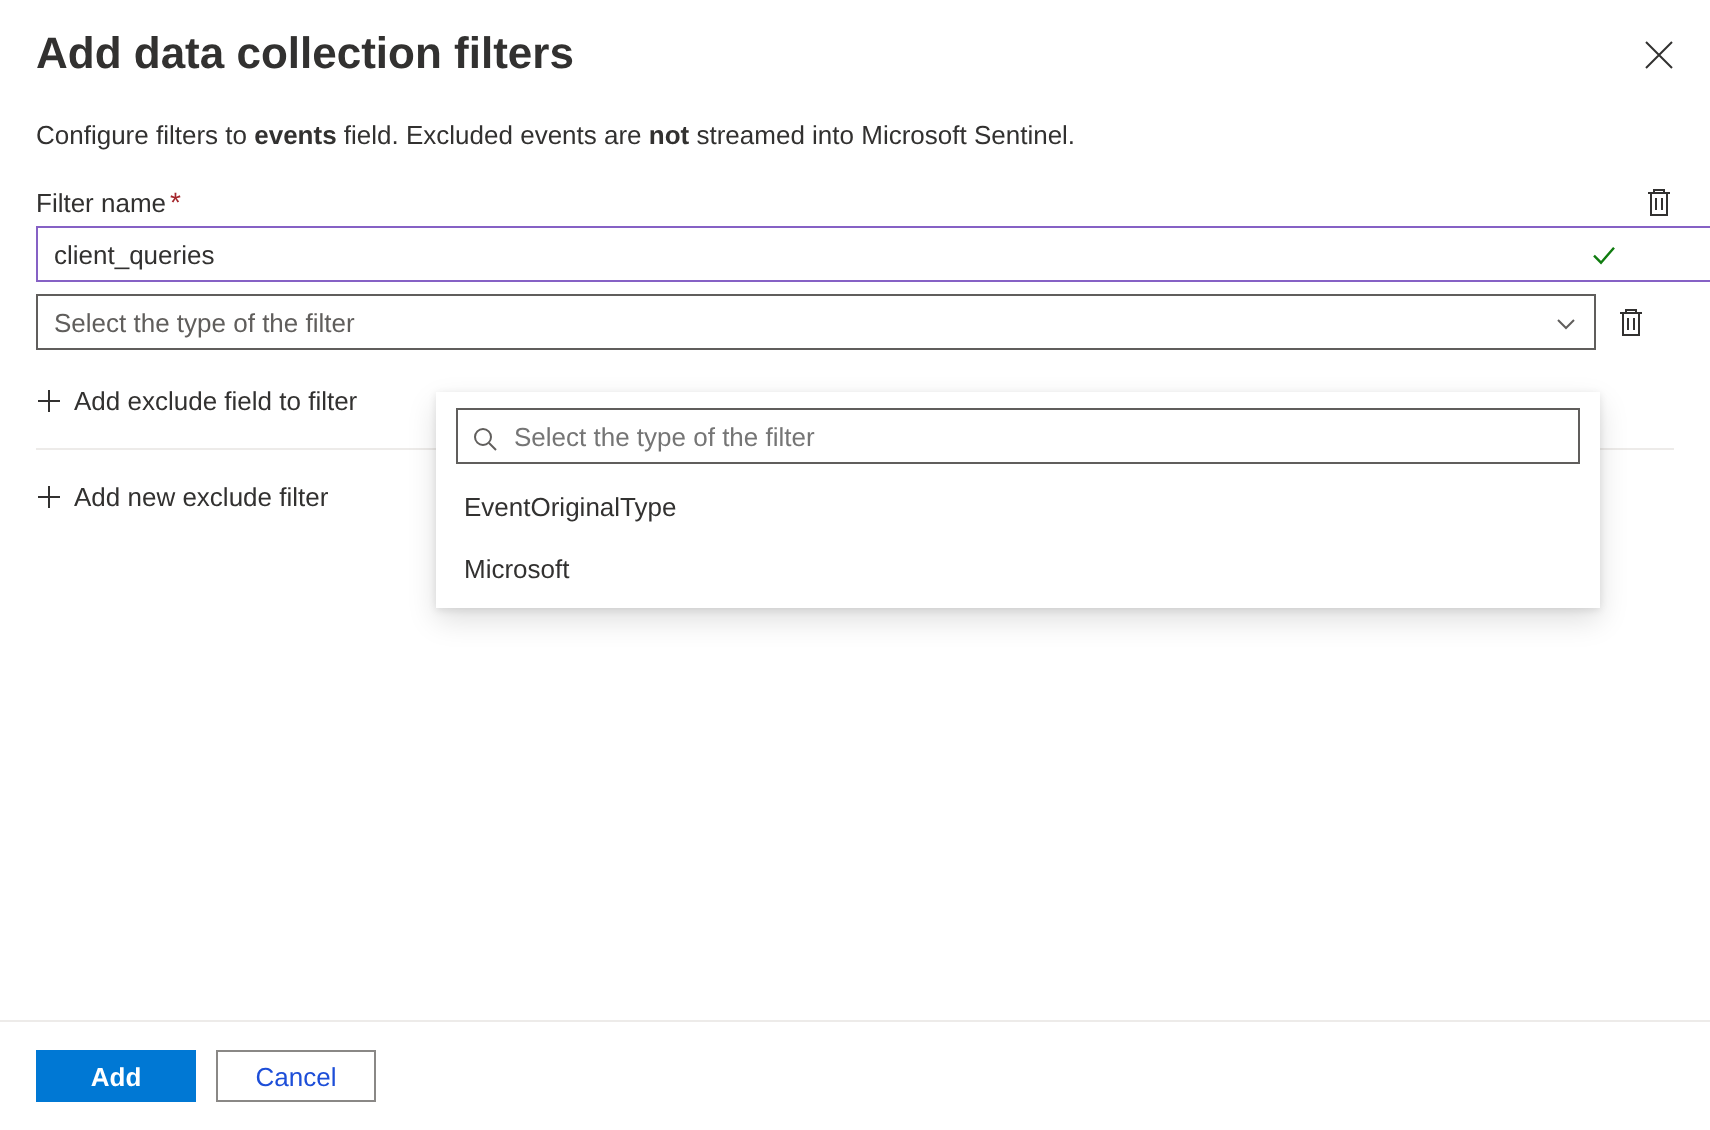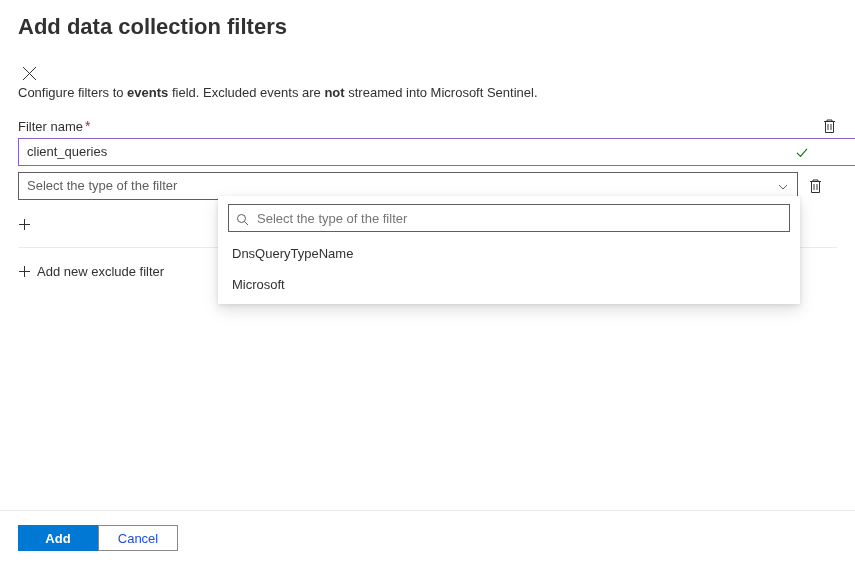--- a/index.html
+++ b/index.html
@@ -14,21 +14,20 @@
       position: relative;
       background: #fff;
     }
     .panel {
       padding: 14px 18px 0 18px;
     }
     .header-row {
       display: flex;
       justify-content: space-between;
       align-items: flex-start;
-      flex-direction: column;
     }
     .title {
       font-size: 22px;
       font-weight: 600;
       margin: 0 0 20px 0;
     }
     .close {
       cursor: pointer;
       padding: 4px;
       margin-right: -4px;
@@ -149,20 +148,21 @@
       cursor: pointer;
     }
     .footer {
       position: absolute;
       bottom: 0;
       left: 0;
       right: 0;
       border-top: 1px solid #edebe9;
       padding: 14px 18px;
       display: flex;
+      gap: 10px;
     }
     .btn {
       min-width: 80px;
       height: 26px;
       font-family: inherit;
       font-size: 13px;
       cursor: pointer;
       border: 1px solid transparent;
       padding: 0 16px;
     }
@@ -236,20 +236,21 @@
           <path d="M6 6 v6"></path>
           <path d="M9 6 v6"></path>
       </svg>
     </div>
   </div>
 
   <div class="action-link">
     <svg width="13" height="13" viewBox="0 0 13 13">
         <path d="M6.5 1 v11 M1 6.5 h11" stroke="#323130" stroke-width="1"></path>
       </svg>
+    <span>Add exclude field to filter</span>
   </div>
 
   <hr class="divider">
 
   <div class="action-link">
     <svg width="13" height="13" viewBox="0 0 13 13">
         <path d="M6.5 1 v11 M1 6.5 h11" stroke="#323130" stroke-width="1"></path>
       </svg>
     <span>Add new exclude filter</span>
   </div>
@@ -258,20 +259,20 @@
 <div class="dropdown-flyout">
   <div class="flyout-search">
     <span class="search-icon">
       <svg width="13" height="13" viewBox="0 0 13 13" fill="none" stroke="#605e5c" stroke-width="1">
           <circle cx="5.5" cy="5.5" r="4"></circle>
           <path d="M8.5 8.5 L12 12"></path>
         </svg>
     </span>
     <input type="text" placeholder="Select the type of the filter" style="">
   </div>
-  <div class="flyout-item">DnsQueryTypeName</div>
+  <div class="flyout-item">EventOriginalType</div>
   <div class="flyout-item">Microsoft</div>
 </div>
 
 <div class="footer">
   <button class="btn btn-primary">Add</button>
   <button class="btn btn-default">Cancel</button>
 </div>
 
 </body></html>

